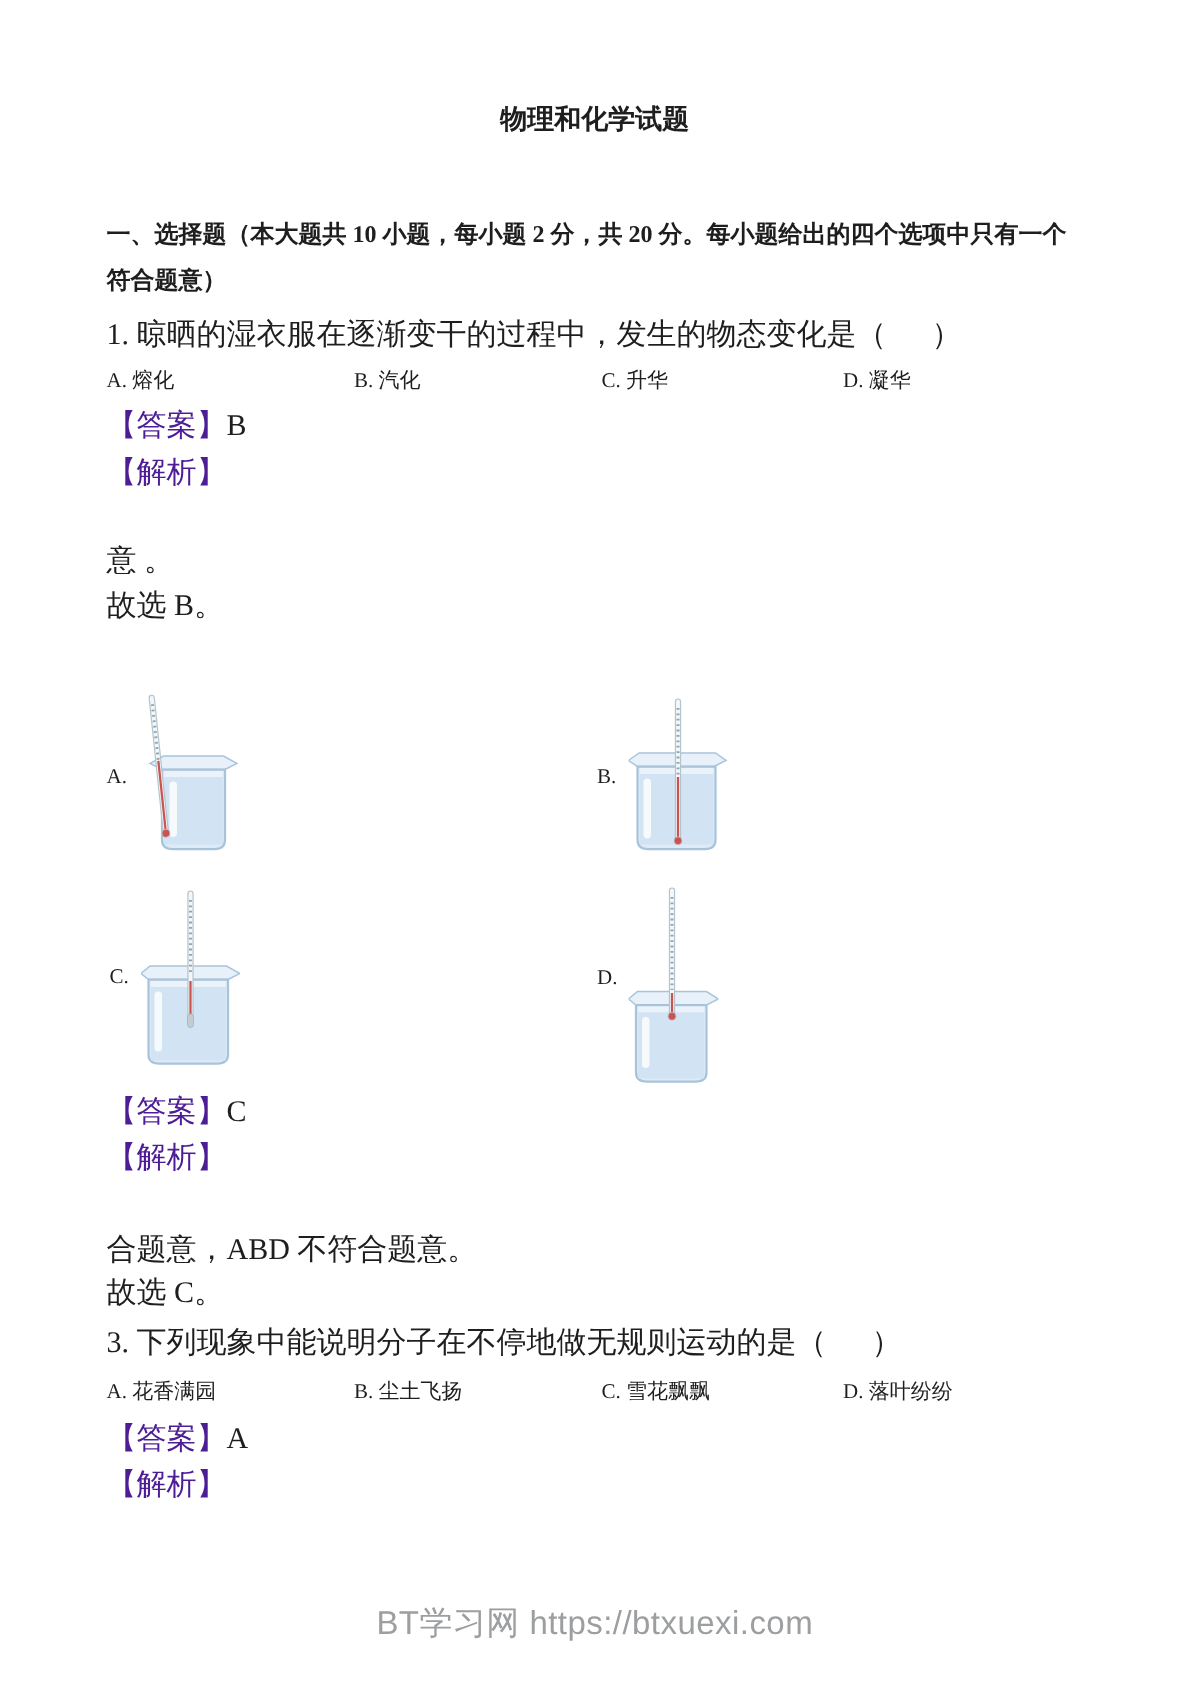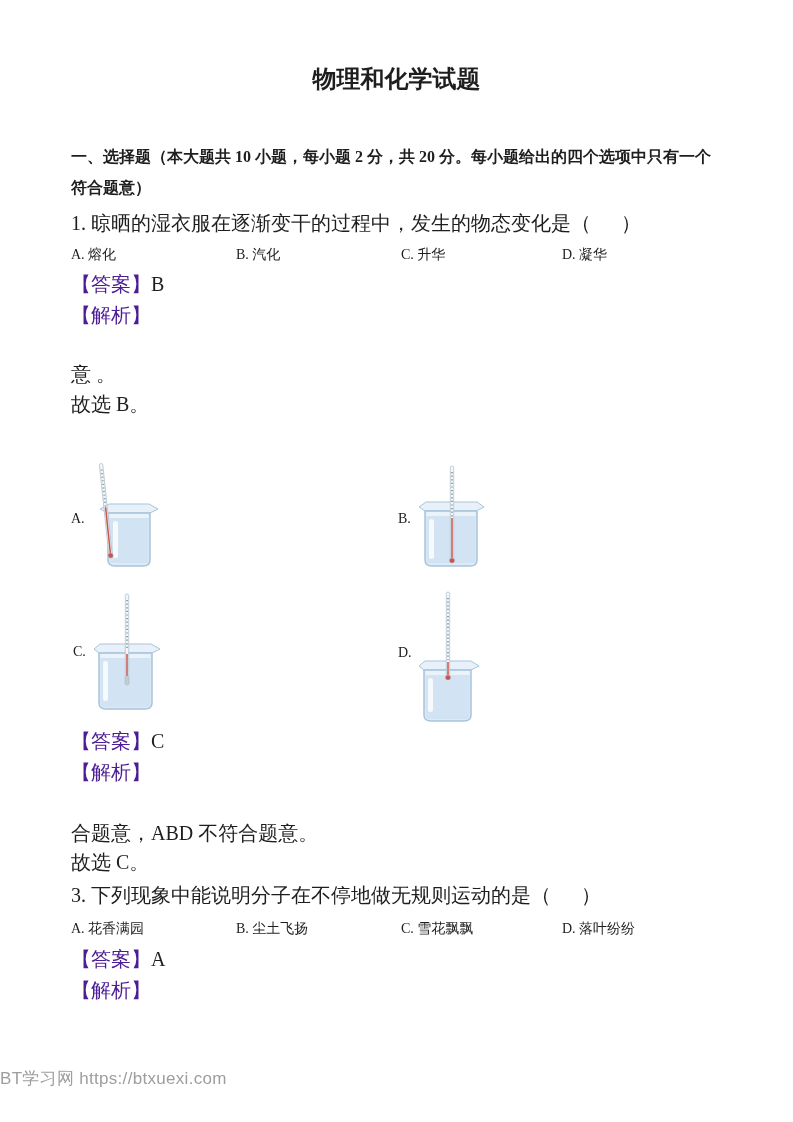--- a/index.html
+++ b/index.html
@@ -3,30 +3,30 @@
 <meta charset="utf-8">
 <style>
   html,body { margin:0; padding:0; background:#ffffff; }
   .page {
     position:relative; width:793px; height:1122px; background:#ffffff;
     font-family:"Liberation Serif","DejaVu Serif",serif;
     color:#1e1e1e; overflow:hidden;
   }
   .line { position:absolute; left:71px; font-size:20px; line-height:20px; white-space:pre; }
   .center { left:0; width:793px; text-align:center; }
-  .title { font-size:24px; font-weight:bold; line-height:26px; }
+  .title { font-size:18px; font-weight:bold; line-height:26px; }
   .sec  { font-size:16px; font-weight:bold; line-height:22px;text-align:right; }
   .marker { color:#4c1d95; }
   .opt { position:absolute; font-size:14px; line-height:20px; white-space:pre; }
   .fig-label { position:absolute; font-size:14px; line-height:20px; }
   .fig { position:absolute; }
   .footer {
-    position:absolute; left:0; top:1067px; width:793px; text-align:left;
+    position:absolute; left:0; top:1067px; width:793px; text-align:center;
     font-family:"Liberation Sans","DejaVu Sans",sans-serif;
-    font-size:17px; color:#9c9ea0; letter-spacing:.3px;
+    font-size:22px; color:#9c9ea0; letter-spacing:.3px;
   }
 </style>
 </head>
 <body>
 
 <div class="page">
 
   <div class="line center title" style="top:66px">物理和化学试题</div>
 
   <div class="line sec" style="top:146px">一、选择题（本大题共 10 小题，每小题 2 分，共 20 分。每小题给出的四个选项中只有一个</div>

